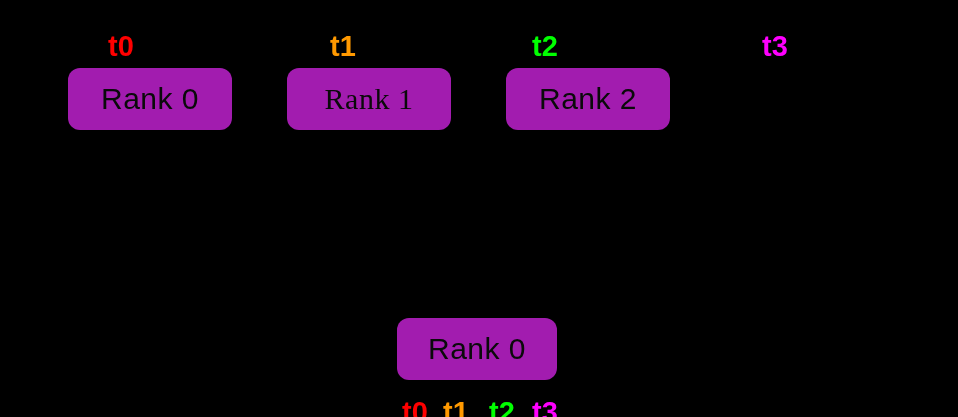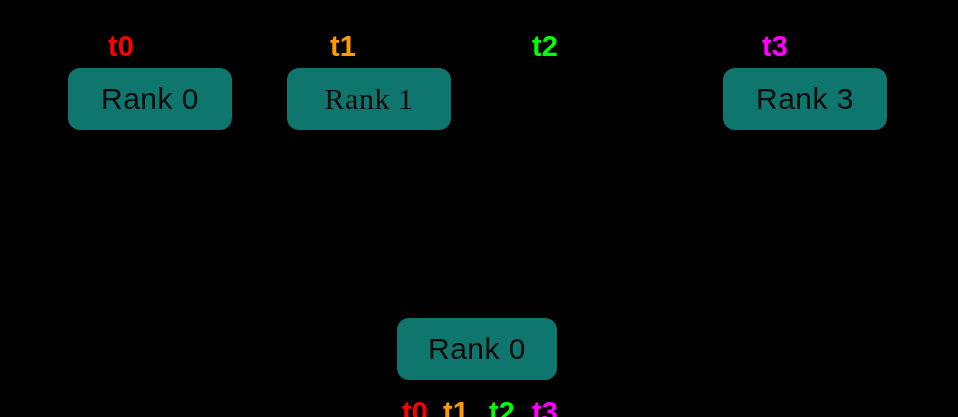--- a/index.html
+++ b/index.html
@@ -13,21 +13,21 @@
     height: 417px;
     background: #000000;
     overflow: hidden;
     font-family: "Liberation Sans", sans-serif;
     margin-top: 18px;
   }
   .rank-box {
     position: absolute;
     width: 164px;
     height: 62px;
-    background: #0f766e;
+    background: #a21caf;
     border-radius: 12px;
     display: flex;
     align-items: center;
     justify-content: center;
   }
   .rank-label {
     font-size: 30px;
     font-weight: 400;
     color: #0a0a0a;
     letter-spacing: 0.5px;
@@ -66,22 +66,22 @@
   <span class="thread-label tl-top-1" style="color: rgb(255, 153, 0);">t1</span>
   <span class="thread-label tl-top-2" style="color: rgb(0, 255, 0);">t2</span>
   <span class="thread-label tl-top-3" style="color: rgb(255, 0, 255);">t3</span>
 
   <div class="rank-box box-pos-0">
     <span class="rank-label">Rank 0</span>
   </div>
   <div class="rank-box box-pos-1">
     <span class="rank-label">Rank 1</span>
   </div>
-  <div class="rank-box box-pos-3">
-    <span class="rank-label">Rank 3</span>
+  <div class="rank-box box-pos-2">
+    <span class="rank-label">Rank 2</span>
   </div>
 
   <div class="rank-box box-pos-bottom">
     <span class="rank-label">Rank 0</span>
   </div>
 
   <span class="thread-label tl-bot-0" style="color: rgb(255, 0, 0);">t0</span>
   <span class="thread-label tl-bot-1" style="color: rgb(255, 153, 0);">t1</span>
   <span class="thread-label tl-bot-2" style="color: rgb(0, 255, 0);">t2</span>
   <span class="thread-label tl-bot-3" style="color: rgb(255, 0, 255);">t3</span>

